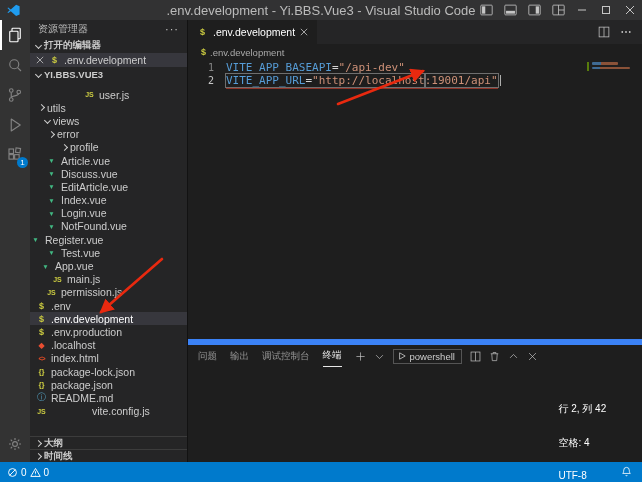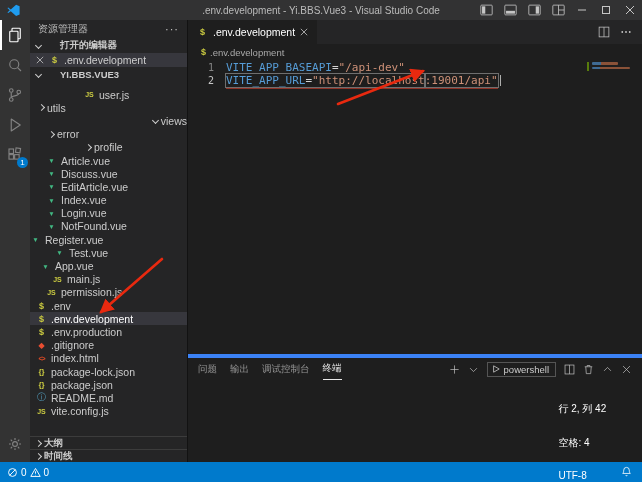--- a/index.html
+++ b/index.html
@@ -3,41 +3,41 @@
 <meta charset="utf-8">
 <style>
   * { margin:0; padding:0; box-sizing:border-box; }
   html,body { width:642px; height:482px; overflow:hidden; }
   body { font-family:"Liberation Sans","DejaVu Sans",sans-serif; background:#1e1e1e; color:#cccccc; position:relative; }
   .window { width:642px; height:482px; display:flex; flex-direction:column; position:relative; }
 
   
   .titlebar { height:20px; background:#323233; display:flex; align-items:center; position:relative; flex:none; }
   .logo { width:13px; height:13px; margin-left:7px; z-index:2; }
-  .titlebar-title { position:absolute; left:0; right:0; text-align:center; font-size:10px; color:#bbbbbb; }
+  .titlebar-title { position:absolute; left:0; right:0; text-align:center; font-size:13px; color:#bbbbbb; }
   .titlebar-right { margin-left:auto; display:flex; align-items:center; height:100%; z-index:2; }
   .tb-icon { width:24px; height:100%; display:flex; align-items:center; justify-content:center; color:#c5c5c5; }
   .tb-icon svg { width:13px; height:12px; }
   .win-ctrl svg { width:10px; height:10px; }
 
   .main { flex:1; display:flex; min-height:0; }
 
   
   .activitybar { width:30px; background:#333333; display:flex; flex-direction:column; align-items:center; flex:none; }
   .ab-item { width:30px; height:30px; display:flex; align-items:center; justify-content:center; color:#838383; position:relative; }
   .ab-item.active { color:#ffffff; box-shadow:inset 2px 0 0 #ffffff; }
   .ab-item svg { width:18px; height:18px; }
   .badge { position:absolute; right:2px; bottom:2px; background:#007acc; color:#fff; font-size:8px; min-width:11px; height:11px; border-radius:6px; display:flex; align-items:center; justify-content:center; padding:0 2px; }
   .ab-bottom { margin-top:auto; margin-bottom:3px; }
 
   
   .sidebar { width:157px; background:#252526; display:flex; flex-direction:column; flex:none; overflow:hidden; }
   .sidebar-header { height:18px; display:flex; align-items:center; justify-content:space-between; padding:0 8px; font-size:10px; color:#bbbbbb; }
   .more-dots { color:#c5c5c5; font-size:11px; letter-spacing:1px; }
-  .section-header { height:15px; display:flex; align-items:center; font-weight:bold; font-size:9.5px; color:#cccccc; padding-left:3px;gap:16px; }
+  .section-header { height:15px; display:flex; align-items:center; font-weight:bold; font-size:9.5px; color:#cccccc; padding-left:3px; }
   .open-editor-row { height:14px; display:flex; align-items:center; padding-left:6px; background:#37373d; font-size:10.5px; }
   .oe-close { width:8px; height:8px; margin-right:5px; color:#c5c5c5; flex:none; }
   .chev { width:5px; height:5px; border-right:1px solid #cfcfcf; border-bottom:1px solid #cfcfcf; display:inline-block; flex:none; margin:0 3px; }
   .chev.right { transform:rotate(-45deg); }
   .chev.down { transform:rotate(45deg); }
   .tree { padding-top:6px; }
   .tree-row { height:13.2px; display:flex; align-items:center; color:#cccccc; white-space:nowrap; cursor:pointer; }
   .tree-row.selected { background:#37373d; color:#ffffff; }
   .fi { width:11px; display:inline-flex; justify-content:center; align-items:center; font-weight:bold; flex:none; margin-right:4px; font-size:8px; }
   .fi-js { color:#cbcb41; font-size:7px; }
@@ -73,21 +73,21 @@
   .seg { white-space:pre; }
   .seg.boxed { outline:1px solid #6f6f6f; box-shadow:0 2px 0 #8e3227; }
   .cursor { display:inline-block; width:1px; height:11px; background:#aeafad; margin-left:2px; }
   .minimap { position:absolute; top:2px; right:8px; width:42px; }
   .mm-line { height:2.5px; margin-bottom:2px; border-radius:1px; }
   .mm-1 { width:26px; background:linear-gradient(to right,#3f6a93 0 9px,#8a5238 9px 100%); }
   .mm-2 { width:38px; background:linear-gradient(to right,#3f6a93 0 8px,#8a5238 8px 100%); }
   .mm-git { position:absolute; left:-5px; top:0; width:2px; height:9px; background:#587c0c; }
 
   
-  .panel { height:108px; flex:none; display:flex; flex-direction:column; border-top:4px solid #3b82f6; }
+  .panel { height:123px; flex:none; display:flex; flex-direction:row; border-top:6px solid #3b82f6; }
   .panel-header { height:22px; display:flex; align-items:center; padding:0 10px; flex:none; }
   .panel-tab { margin-right:13px; font-size:9.5px; color:#969696; height:22px; display:flex; align-items:center; cursor:pointer; }
   .panel-tab.active { color:#e7e7e7; border-bottom:1px solid #e7e7e7; }
   .panel-actions { margin-left:auto; display:flex; align-items:center; gap:8px; color:#c5c5c5; }
   .panel-actions svg { width:11px; height:11px; }
   .shell-chip { display:flex; align-items:center; gap:4px; border:1px solid #555555; padding:1px 6px 1px 4px; font-size:9.5px; color:#cccccc; }
   .shell-chip svg { width:8px; height:8px; }
   .terminal-body { padding:7px 9px; font-family:"DejaVu Sans Mono","Liberation Mono",monospace; font-size:10.5px; color:#cccccc; }
 
   
@@ -228,29 +228,29 @@
 
       <div class="tree" id="file-tree">
           <div class="tree-row" style="padding-left: 6px; margin-left: 48px;">
             <span class="fi fi-js">JS</span>
             <span class="tree-label">user.js</span>
           </div>
           <div class="tree-row" style="padding-left: 6px;">
             <span class="chev right"></span>
             <span class="tree-label">utils</span>
           </div>
-          <div class="tree-row" style="padding-left: 4px; justify-content: flex-end;">
+          <div class="tree-row" style="padding-left: 12px;">
             <span class="chev down"></span>
             <span class="tree-label">views</span>
           </div>
           <div class="tree-row" style="padding-left: 16px;">
             <span class="chev right"></span>
             <span class="tree-label">error</span>
           </div>
-          <div class="tree-row" style="padding-left: 29px; margin-left: 24px;">
+          <div class="tree-row" style="padding-left: 29px;">
             <span class="chev right"></span>
             <span class="tree-label">profile</span>
           </div>
           <div class="tree-row" style="padding-left: 16px; text-align: right;">
             <span class="fi fi-vue">▼</span>
             <span class="tree-label">Article.vue</span>
           </div>
           <div class="tree-row" style="padding-left: 16px;">
             <span class="fi fi-vue">▼</span>
             <span class="tree-label">Discuss.vue</span>
@@ -268,21 +268,21 @@
             <span class="tree-label">Login.vue</span>
           </div>
           <div class="tree-row" style="padding-left: 16px;">
             <span class="fi fi-vue">▼</span>
             <span class="tree-label">NotFound.vue</span>
           </div>
           <div class="tree-row" style="">
             <span class="fi fi-vue">▼</span>
             <span class="tree-label">Register.vue</span>
           </div>
-          <div class="tree-row" style="padding-left: 24px;">
+          <div class="tree-row" style="padding-left: 16px;">
             <span class="fi fi-vue">▼</span>
             <span class="tree-label">Test.vue</span>
           </div>
           <div class="tree-row" style="padding-left: 10px;">
             <span class="fi fi-vue">▼</span>
             <span class="tree-label">App.vue</span>
           </div>
           <div class="tree-row" style="padding-left: 22px;">
             <span class="fi fi-js">JS</span>
             <span class="tree-label">main.js</span>
@@ -298,39 +298,39 @@
           <div class="tree-row selected" style="padding-left: 6px;">
             <span class="fi fi-env">$</span>
             <span class="tree-label">.env.development</span>
           </div>
           <div class="tree-row" style="padding-left: 6px;">
             <span class="fi fi-env">$</span>
             <span class="tree-label">.env.production</span>
           </div>
           <div class="tree-row" style="padding-left: 6px;">
             <span class="fi fi-git">◆</span>
-            <span class="tree-label">.gitignore</span>
+            <span class="tree-label">.localhost</span>
           </div>
           <div class="tree-row" style="padding-left: 6px;">
             <span class="fi fi-html">&lt;&gt;</span>
             <span class="tree-label">index.html</span>
           </div>
           <div class="tree-row" style="padding-left: 6px;">
             <span class="fi fi-json">{}</span>
             <span class="tree-label">package-lock.json</span>
           </div>
           <div class="tree-row" style="padding-left: 6px;">
             <span class="fi fi-json">{}</span>
             <span class="tree-label">package.json</span>
           </div>
           <div class="tree-row" style="padding-left: 6px;">
             <span class="fi fi-info">ⓘ</span>
             <span class="tree-label">README.md</span>
           </div>
-          <div class="tree-row" style="padding-left: 6px;">
+          <div class="tree-row" style="padding-left: 6px; gap: 41px;">
             <span class="fi fi-js">JS</span>
             <span class="tree-label">vite.config.js</span>
           </div>
         </div>
 
       <div class="sidebar-bottom">
         <div class="bottom-row">
           <span class="chev right"></span>
           <span>大纲</span>
         </div>

